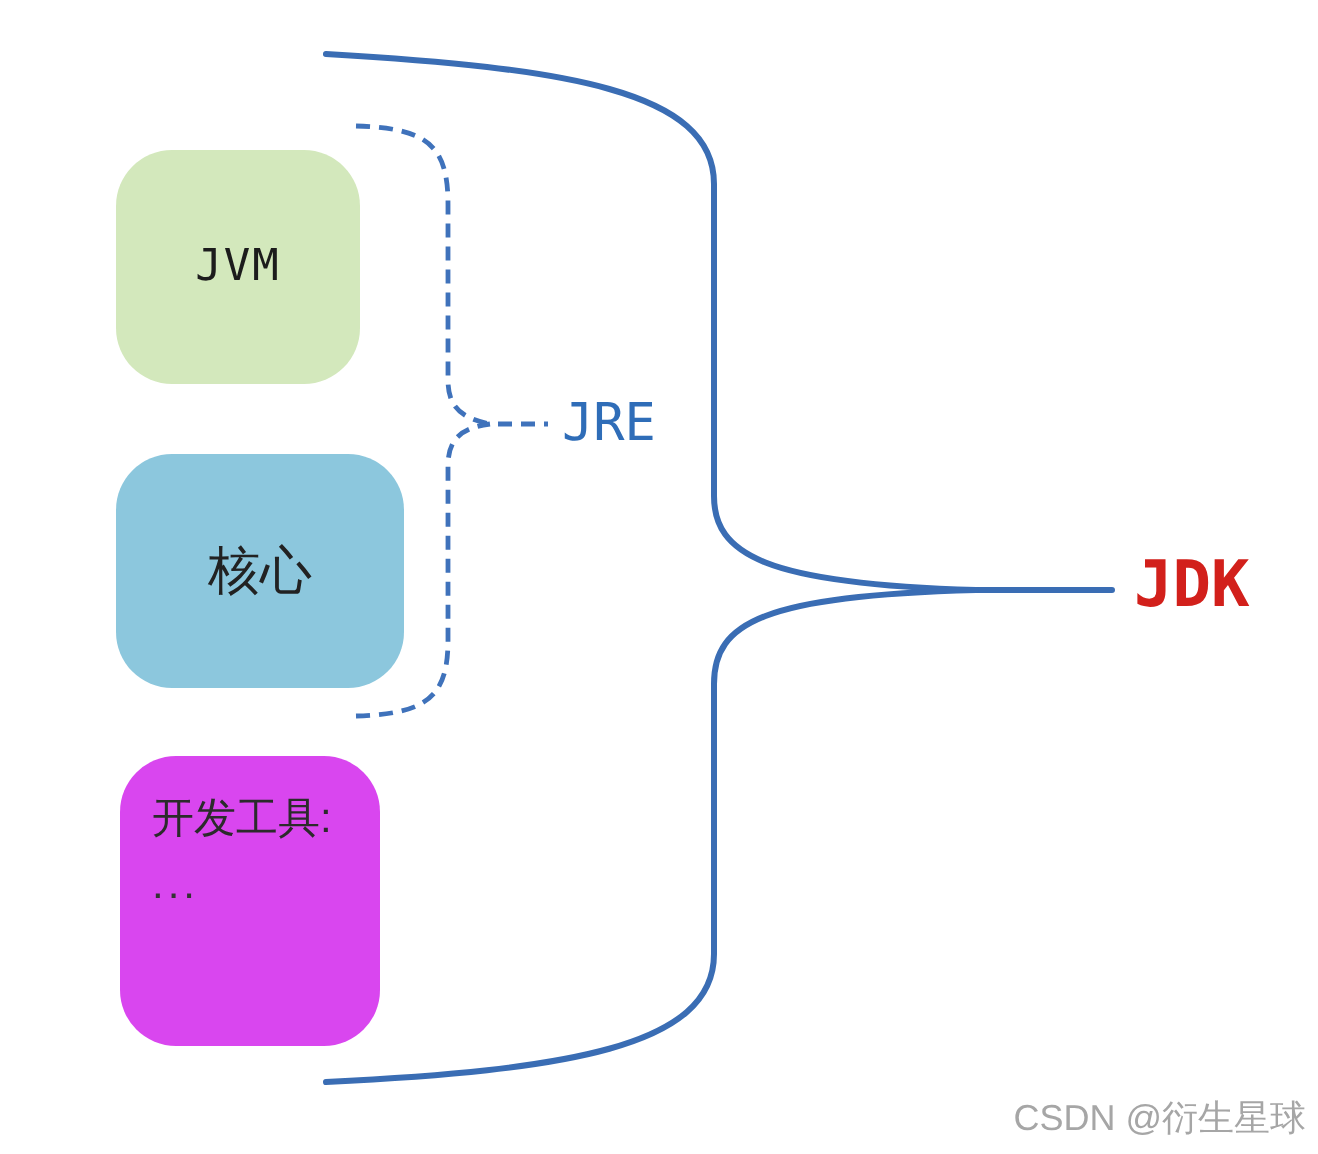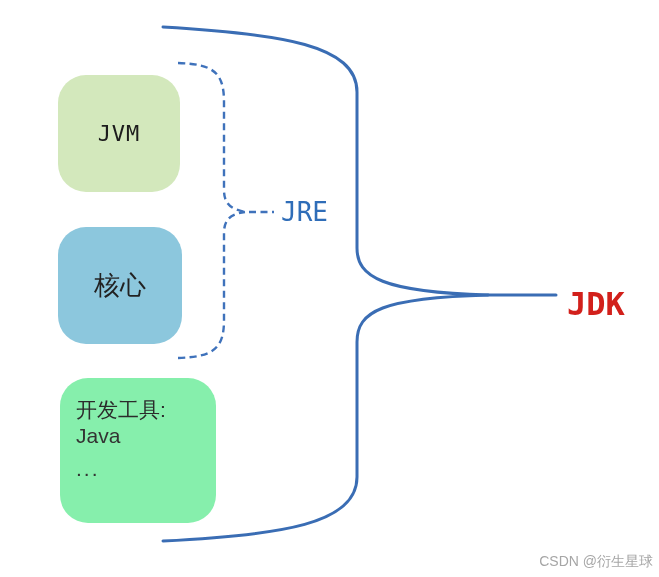--- a/index.html
+++ b/index.html
@@ -40,61 +40,61 @@
   .box-jvm {
     left: 58px; top: 75px;
     width: 122px; height: 117px;
     background: #d3e8bc;
     font-family: "DejaVu Sans Mono", monospace;
     font-size: 22px;
     letter-spacing: 1px;
   }
   .box-core {
     left: 58px; top: 227px;
-    width: 124px; height: 117px;
+    width: 144px; height: 117px;
     background: #8cc7dd;
     font-size: 26px;
     line-height: 1.18;
     text-align: center;
     color: #222222;
   }
   .box-tools {
     left: 60px; top: 378px;
-    width: 156px; height: 145px;
-    background: #86efac;
+    width: 130px; height: 145px;
+    background: #d946ef;
     display: block;
     box-sizing: border-box;
     padding: 19px 24px 0 16px;
     font-size: 21px;
     line-height: 26px;
     color: #333333;
   }
   .box-tools .tools-title { color: #2b2b2b; }
   .box-tools .tools-item { font-family: "Liberation Sans", sans-serif; color: #333333; }
   .box-tools .tools-ellipsis { margin-top: 7px; letter-spacing: 2px; }
   .label-jre {
     position: absolute;
     left: 281px; top: 197px;
     font-family: "DejaVu Sans Mono", monospace;
     font-weight: normal;
     font-size: 26px;
     color: #2f6db8;
   }
   .label-jdk {
     position: absolute;
-    left: 567px; top: 285px;
+    left: 567px; top: 273px;
     font-family: "DejaVu Sans Mono", monospace;
     font-weight: bold;
     font-size: 32px;
     color: #d2201b;
   }
   .watermark {
     position: absolute;
     right: 6px; bottom: 6px;
-    font-size: 14px;
+    font-size: 18px;
     color: #a6a6a6;
   }
 </style>
 </head>
 <body>
 
 <div class="stage">
 
   <svg class="brace-layer" viewBox="0 0 659 577">
 
@@ -111,21 +111,20 @@
   </div>
 
   <div class="box box-core">
     <span>
       <span>核心</span><br>
     </span>
   </div>
 
   <div class="box box-tools">
     <div class="tools-title">开发工具:</div>
-    <div class="tools-item">Java</div>
     <div class="tools-item tools-ellipsis">...</div>
   </div>
 
   <div class="label-jre">JRE</div>
   <div class="label-jdk">JDK</div>
 
   <div class="watermark">CSDN @衍生星球</div>
 
 </div>
 

